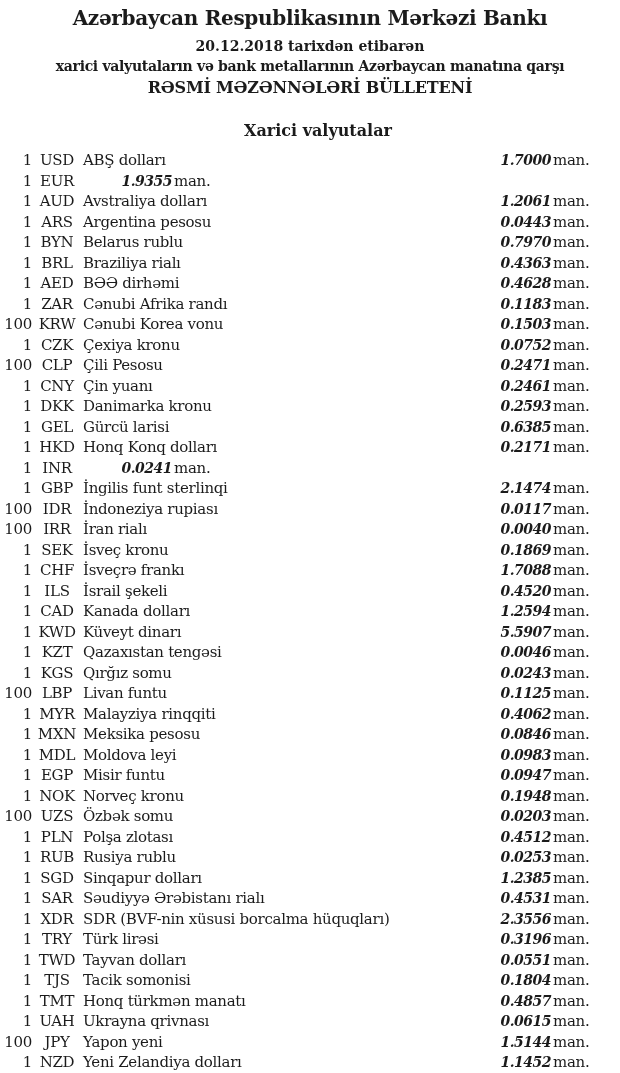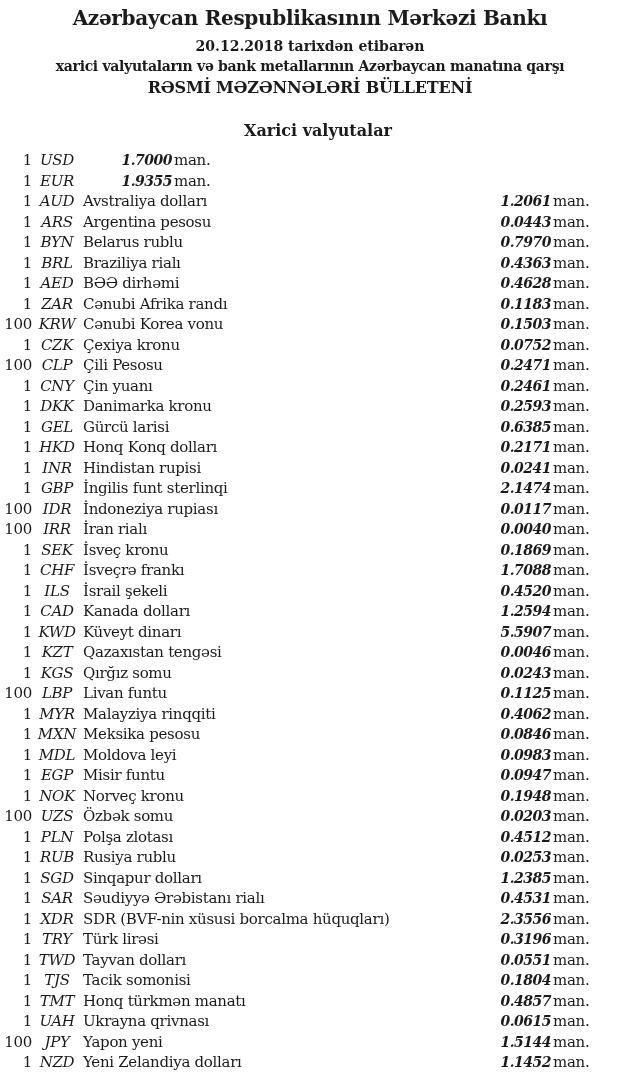--- a/index.html
+++ b/index.html
@@ -37,21 +37,21 @@
     width: 620px;
   }
   .row {
     display: flex;
     align-items: center;
     height: 20.51px;
     font-size: 15px;
     letter-spacing: -0.3px;
   }
   .qty  { width: 32px; flex: none; text-align: right; }
-  .code { width: 50px; flex: none; text-align: center; font-style: italic; }
+  .code { width: 50px; flex: none; text-align: center; }
   .name { flex: 1; padding-left: 1px; white-space: nowrap; overflow: hidden; }
   .rate {
     width: 90px; flex: none;
     text-align: right;
     font-weight: bold;
     font-style: italic;
     font-size: 14px;
     letter-spacing: -0.5px;
   }
   .man {
@@ -70,20 +70,21 @@
   <div class="hline bulletin">RƏSMİ MƏZƏNNƏLƏRİ BÜLLETENİ</div>
   <div class="hline subtitle">xarici valyutaların və bank metallarının Azərbaycan manatına qarşı</div>
 
   <div class="hline section-title">Xarici valyutalar</div>
 
   <div class="rates">
 
       <div class="row">
         <span class="qty">1</span>
         <span class="code">USD</span>
+        <span class="name">ABŞ dolları</span>
         <span class="rate">1.7000</span>
         <span class="man">man.</span>
       </div>
 
       <div class="row">
         <span class="qty">1</span>
         <span class="code">EUR</span>
         <span class="rate">1.9355</span>
         <span class="man">man.</span>
       </div>
@@ -188,21 +189,20 @@
         <span class="qty">1</span>
         <span class="code">HKD</span>
         <span class="name">Honq Konq dolları</span>
         <span class="rate">0.2171</span>
         <span class="man">man.</span>
       </div>
 
       <div class="row">
         <span class="qty">1</span>
         <span class="code">INR</span>
-        <span class="name">Hindistan rupisi</span>
         <span class="rate">0.0241</span>
         <span class="man">man.</span>
       </div>
 
       <div class="row">
         <span class="qty">1</span>
         <span class="code">GBP</span>
         <span class="name">İngilis funt sterlinqi</span>
         <span class="rate">2.1474</span>
         <span class="man">man.</span>

